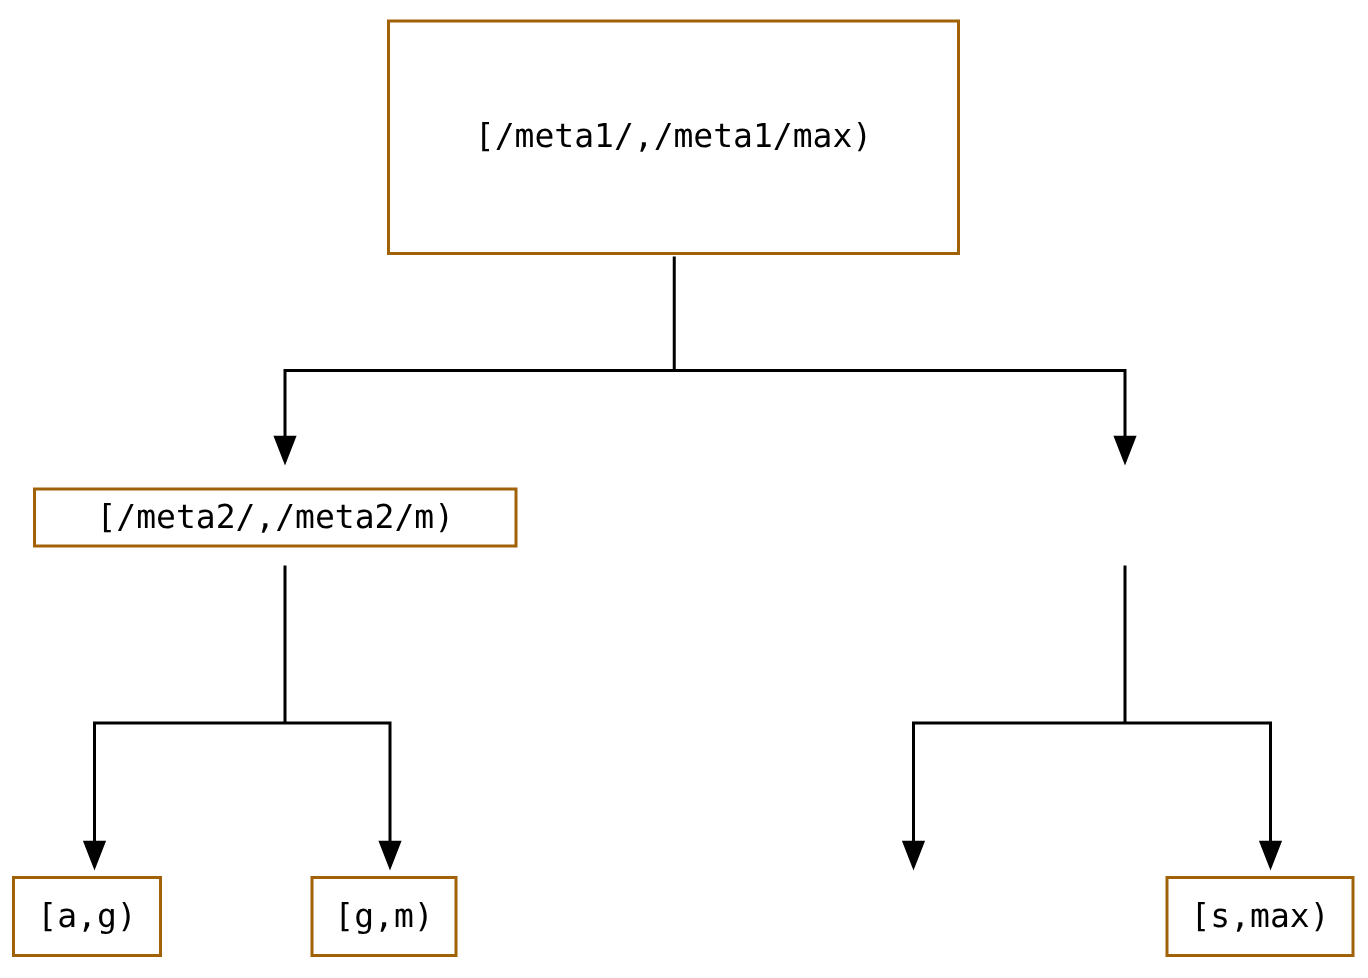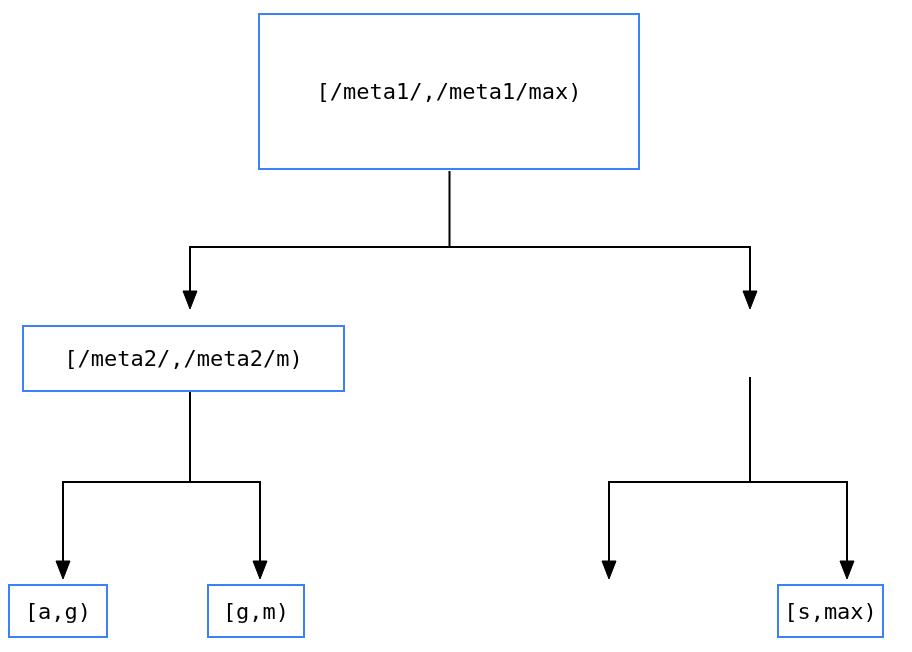--- a/index.html
+++ b/index.html
@@ -9,33 +9,33 @@
     background:#ffffff;
     font-family:"DejaVu Sans Mono","Liberation Mono",monospace;
     overflow:hidden;
   }
   .edges{position:absolute;left:0;top:0;width:912px;height:652px;}
   .edges path{stroke:#000000;stroke-width:2;fill:none;}
   .edges polygon{fill:#000000;stroke:#000000;stroke-width:1;}
   .node{
     position:absolute;
     box-sizing:border-box;
-    border:2px solid #3b82f6;
+    border:2px solid #a16207;
     background:#ffffff;
     display:flex;align-items:center;justify-content:center;
     font-size:22px;color:#000000;
     white-space:nowrap;
   }
   .node-root {left:258px;top:13px;width:382px;height:157px;}
-  .node-left {left:22px;top:325px;width:323px;height:67px;}
+  .node-left {left:22px;top:325px;width:323px;height:40px;}
   .node-right{left:583px;top:325px;width:317px;height:52px;}
   .node-ag   {left:8px;top:584px;width:100px;height:54px;}
   .node-gm   {left:207px;top:584px;width:98px;height:54px;}
   .node-ms   {left:553px;top:584px;width:100px;height:54px;}
-  .node-smax {left:777px;top:584px;width:107px;height:54px;}
+  .node-smax {left:777px;top:584px;width:126px;height:54px;}
 </style>
 </head>
 <body>
 
 <div class="canvas">
 
   <svg class="edges" viewBox="0 0 912 652" xmlns="http://www.w3.org/2000/svg">
 
     <g>
       <path d="M449.5 171 V247 M189 247 H751 M190 246 V292 M750 246 V292"></path>

